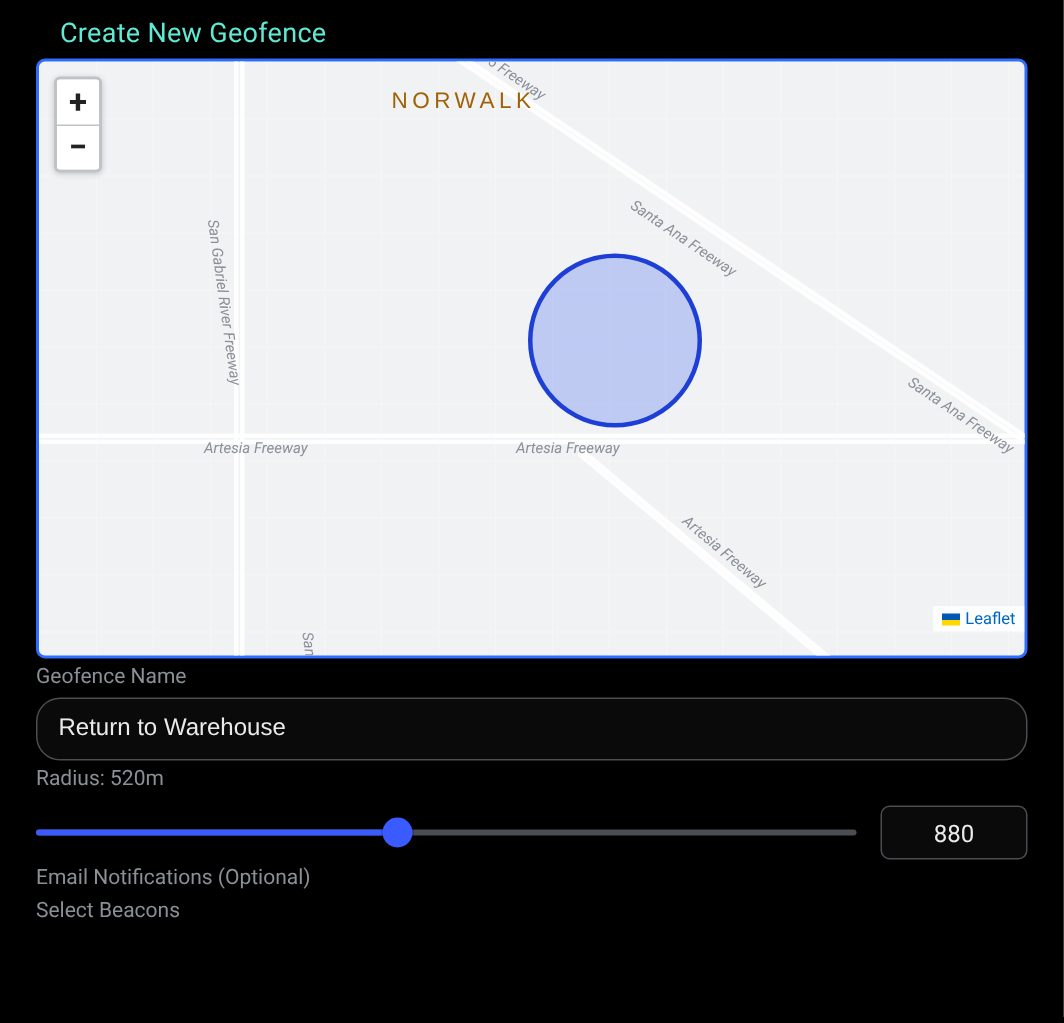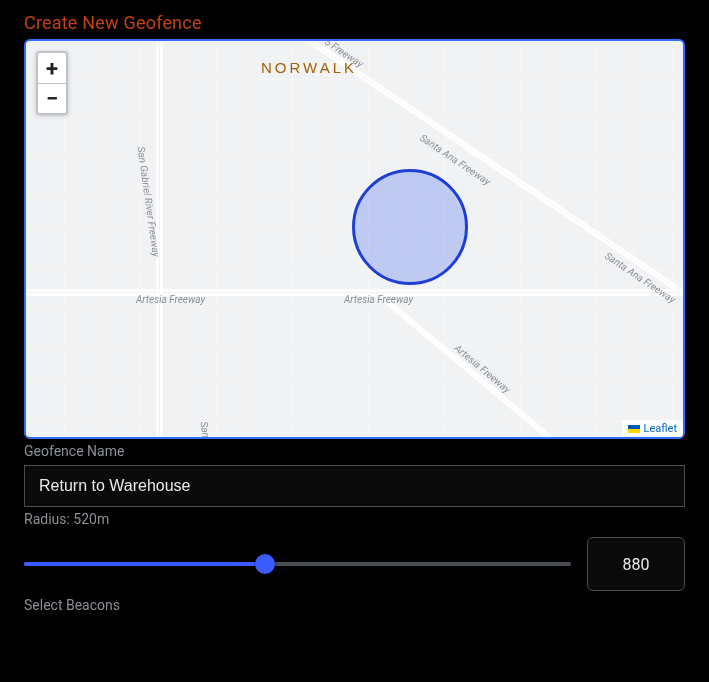--- a/index.html
+++ b/index.html
@@ -4,21 +4,21 @@
 <style>
   * { box-sizing: border-box; margin: 0; padding: 0; }
   html, body {
     width: 709px; height: 682px;
     background: #000;
     font-family: -apple-system, BlinkMacSystemFont, "Segoe UI", Roboto, Helvetica, Arial, sans-serif;
     color: #eaeaea;
     overflow: hidden;
   }
   .page { padding: 12px 24px 0 24px; }
-  .title { font-size: 18px; font-weight: 400; color: #c2410c; margin-bottom: 6px; letter-spacing: .2px; }
+  .title { font-size: 18px; font-weight: 400; color: #5eead4; margin-bottom: 6px; letter-spacing: .2px; margin-left: 16px; }
 
   .map-frame {
     width: 100%; height: 400px;
     border: 2px solid #2e6dff;
     border-radius: 6px;
     position: relative;
     overflow: hidden;
     background: #f1f2f3;
   }
   
@@ -34,55 +34,55 @@
     background-size: 38px 38px;
     opacity:.35;
   }
   .city-label { position:absolute; top:18px; left:235px; font-size:15px; font-weight:400; color:#a16207; letter-spacing:3px; font-family: Arial, sans-serif; }
   .road-label { position:absolute; font-size:10px; color:#8a8f98; font-style:italic; transform-origin:left center; white-space:nowrap; }
 
   .zoom-ctrl { position:absolute; top:10px; left:10px; width:32px; background:#fff; border:2px solid #bfc3c7; border-radius:4px; box-shadow:0 1px 4px rgba(0,0,0,.2); overflow:hidden; z-index:5;}
   .zoom-btn { width:100%; height:30px; display:flex; align-items:center; justify-content:center; font-size:22px; font-weight:700; color:#222; background:#fff; cursor:pointer; user-select:none; }
   .zoom-btn + .zoom-btn { border-top:1px solid #bfc3c7; }
 
-  .attrib { position:absolute; bottom:0; right:0; background:rgba(255,255,255,.8); font-size:11px; color:#333; padding:2px 6px; display:flex; align-items:center; gap:4px; z-index:5;}
+  .attrib { position:absolute; bottom:16px; right:0; background:rgba(255,255,255,.8); font-size:11px; color:#333; padding:2px 6px; display:flex; align-items:center; gap:4px; z-index:5;}
   .attrib .flag { width:12px; height:8px; display:inline-block;
     background: linear-gradient(#0057b7 0 50%, #ffd700 50% 100%); }
   .attrib a { color:#0067c0; text-decoration:none; }
 
   .geofence-circle {
     position:absolute;
     width:116px; height:116px;
     left:326px; top:128px;
     border:3px solid #1d3fd6;
     background: rgba(76,110,245,.30);
     border-radius:50%;
     z-index:3;
   }
 
   .form-group { margin-top:4px; }
   .label { font-size:14px; color:#8b8f96; margin-bottom:6px; display:block; }
   .text-input {
     width:100%; height:42px;
     background:#0a0a0a;
     border:1px solid #4a4d52;
-    border-radius:0;
+    border-radius:16px;
     color:#eaeaea; font-size:16px;
     padding:0 14px;
     outline:none;
   }
   .text-input::placeholder { color:#80848a; }
 
   .slider-row { display:flex; align-items:center; gap:16px; margin-top:10px; }
   .slider-wrap { flex:1; position:relative; height:30px; display:flex; align-items:center; }
   .rail { position:absolute; left:0; right:0; height:4px; background:#4a4d52; border-radius:2px; }
   .rail-fill { position:absolute; left:0; height:4px; background:#3a5bff; border-radius:2px; width:44%; }
   .thumb { position:absolute; width:20px; height:20px; border-radius:50%; background:#3a5bff; top:50%; transform:translate(-50%,-50%); left:44%; box-shadow:0 0 0 1px rgba(0,0,0,.2); cursor:pointer; }
   .radius-num {
-    width:98px; height:54px;
+    width:98px; height:36px;
     background:#0a0a0a; border:1px solid #4a4d52; border-radius:6px;
     display:flex; align-items:center; justify-content:center;
     color:#eaeaea; font-size:16px;
   }
 </style>
 </head>
 <body>
 
 <div class="page">
   <div class="title">Create New Geofence</div>
@@ -135,18 +135,19 @@
       <div class="slider-wrap">
         <div class="rail"></div>
         <div class="rail-fill"></div>
         <div class="thumb"></div>
       </div>
       <div class="radius-num">880</div>
     </div>
   </div>
 
   <div class="form-group">
+    <label class="label">Email Notifications (Optional)</label>
   </div>
 
   <div class="form-group" style="margin-top:6px;">
     <label class="label">Select Beacons</label>
   </div>
 </div>
 
 </body></html>

